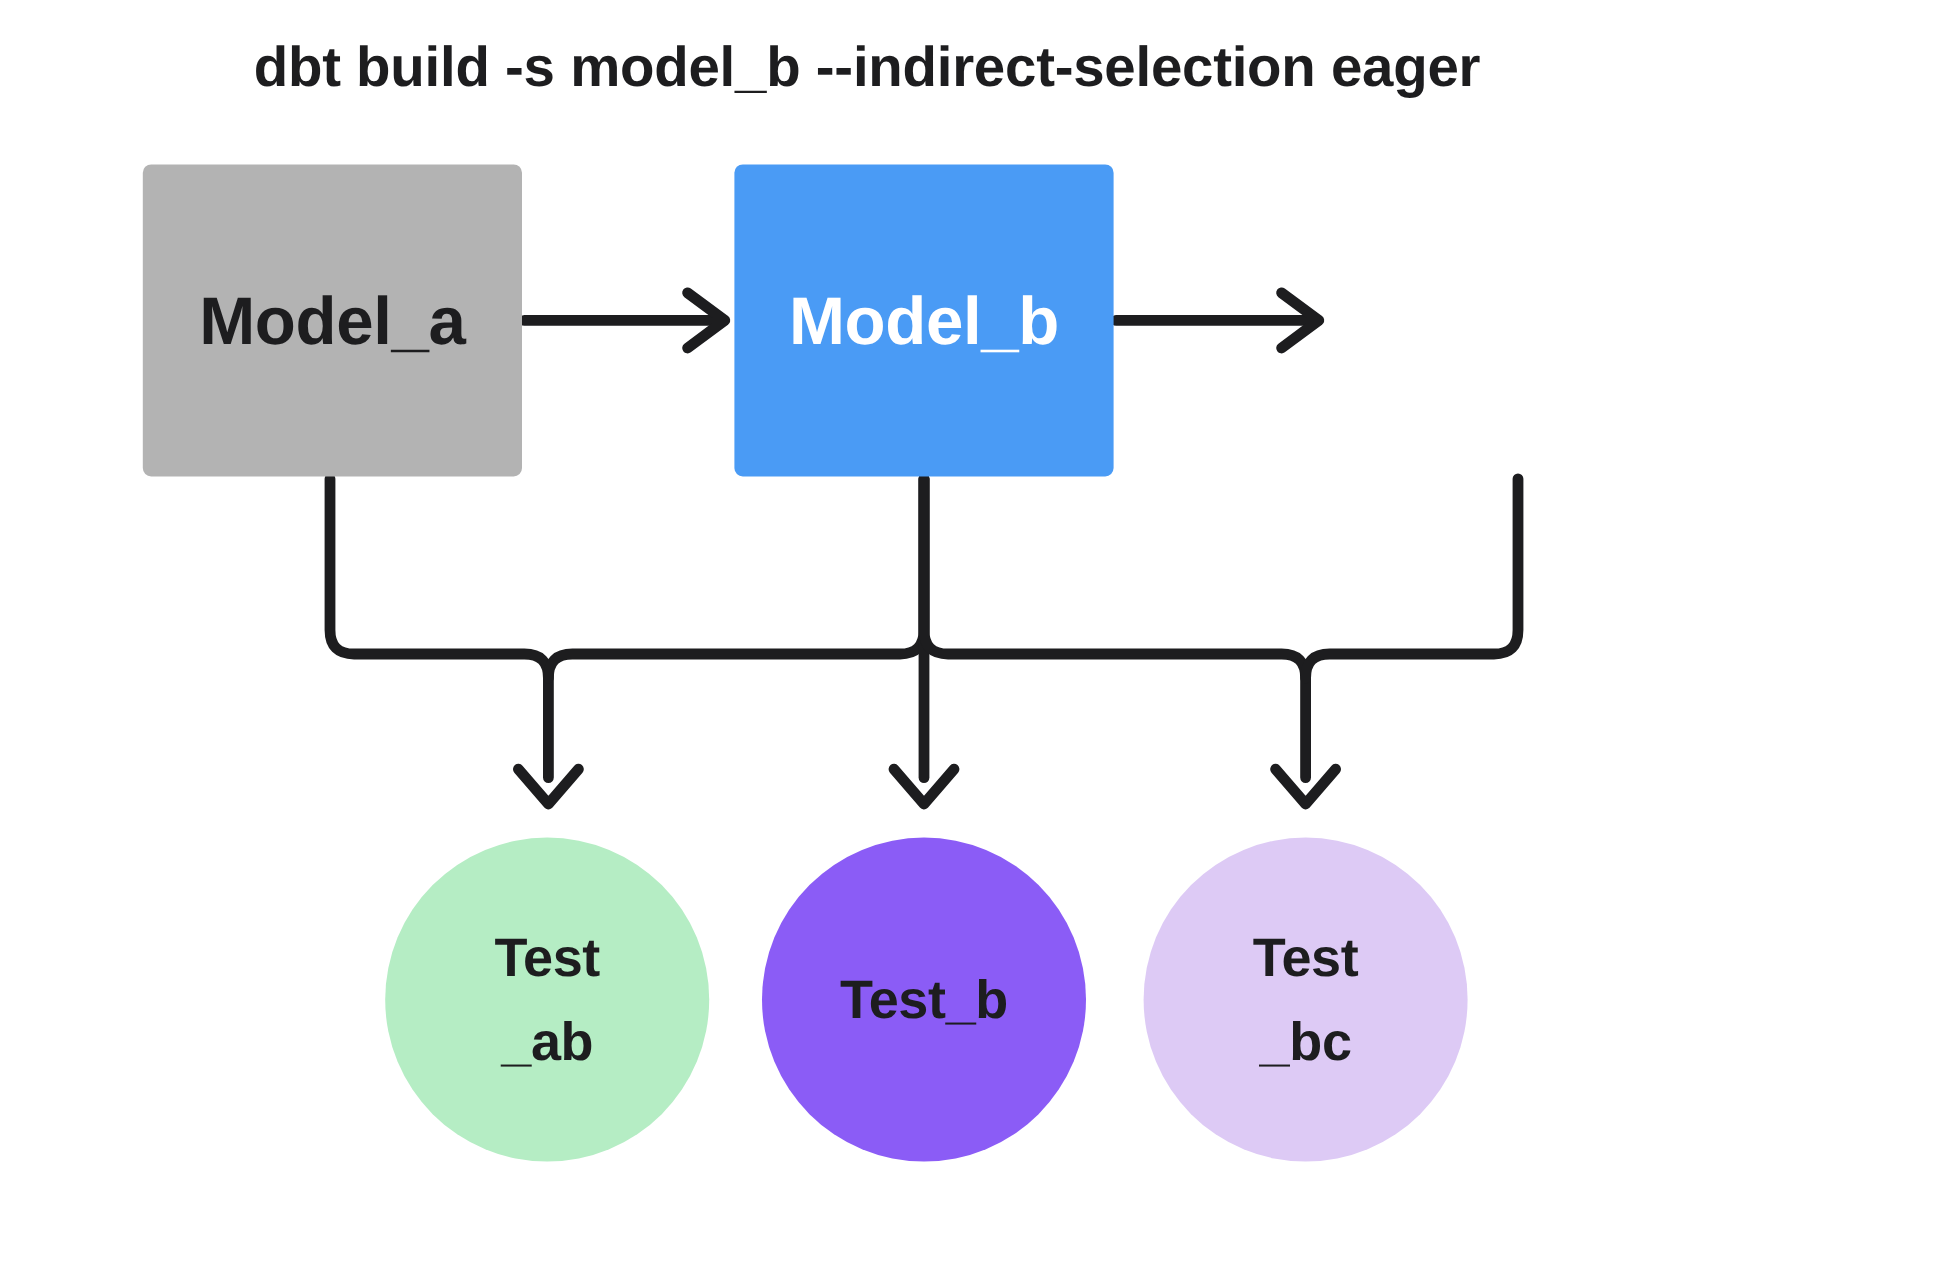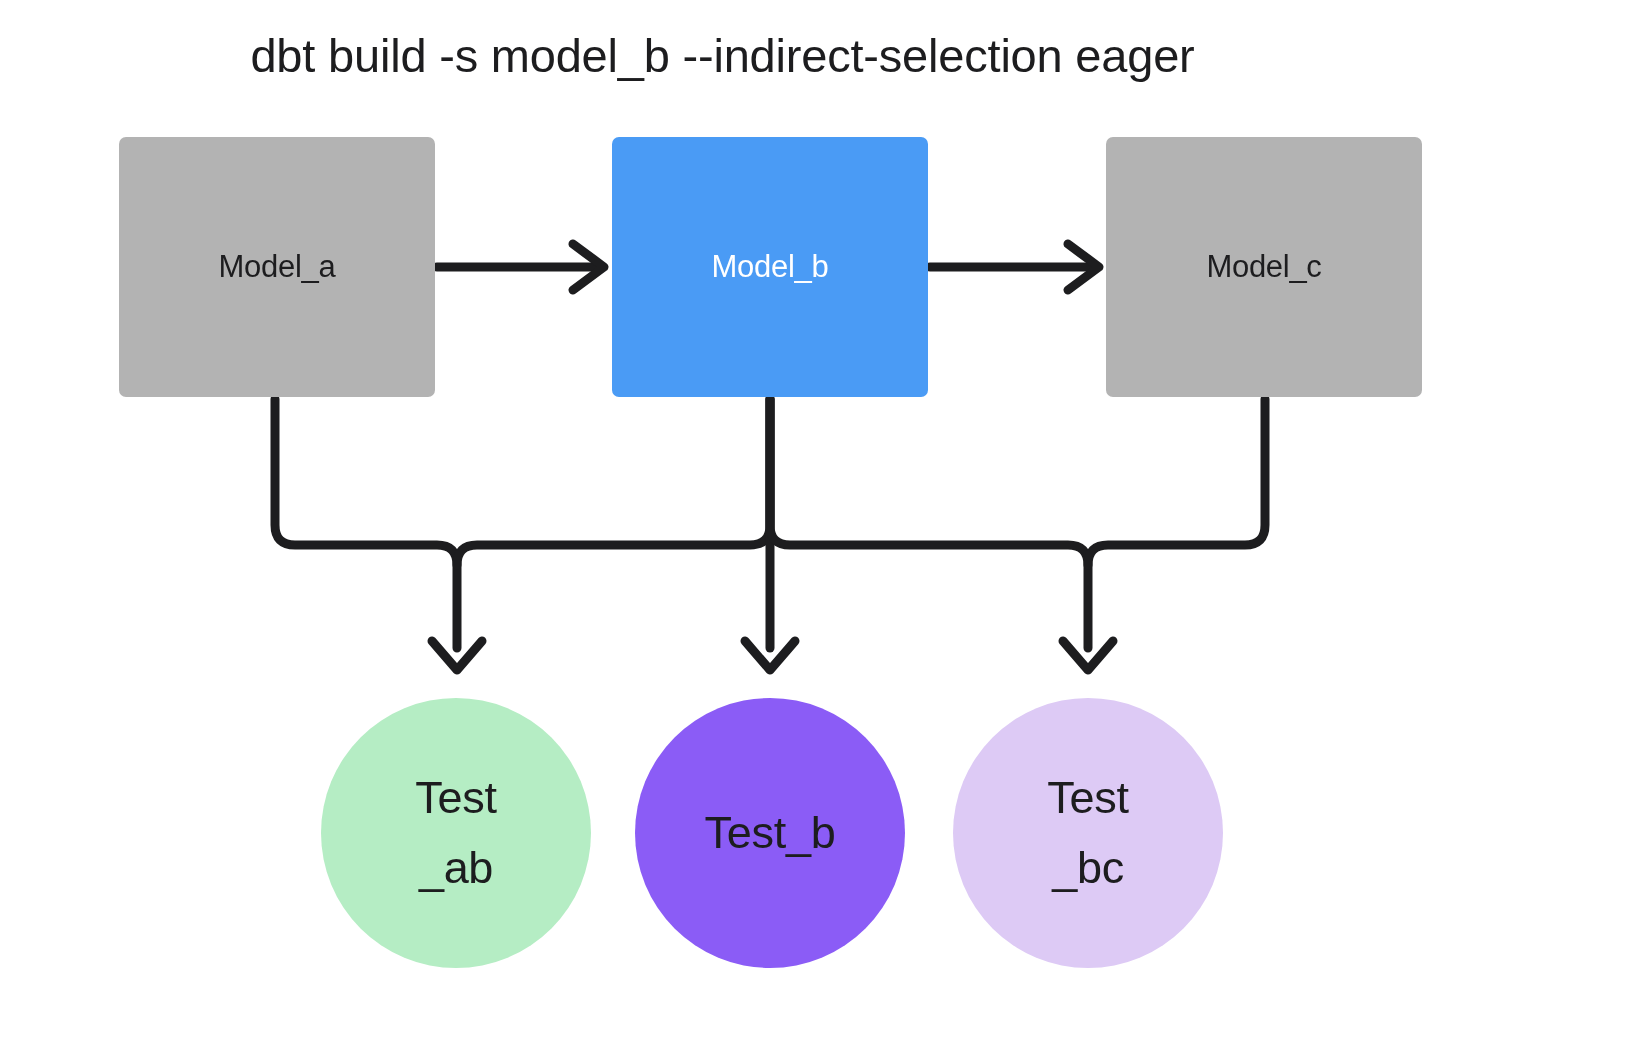--- a/index.html
+++ b/index.html
@@ -11,20 +11,21 @@
     width: 1630px;
     height: 1060px;
     font-family: "Liberation Sans", sans-serif;
     overflow: hidden;
   }
   #canvas {
     position: relative;
     width: 1630px;
     height: 944px;
     background: #ffffff;
+    font-weight: bold;
   }
   #edges {
     position: absolute;
     left: 0;
     top: 0;
     width: 1630px;
     height: 1060px;
   }
   .title {
     position: absolute;
@@ -40,21 +41,21 @@
   .node-box {
     position: absolute;
     width: 316px;
     height: 260px;
     border-radius: 7px;
     display: flex;
     align-items: center;
     justify-content: center;
   }
   .node-box .label {
-    font-size: 31px;
+    font-size: 56px;
     letter-spacing: -0.3px;
   }
   .node-circle {
     position: absolute;
     width: 270px;
     height: 270px;
     border-radius: 50%;
     display: flex;
     flex-direction: column;
     align-items: center;
@@ -100,23 +101,20 @@
   </svg>
 
   <div class="node-box" id="node-model_a" style="left: 119px; top: 137px; background: rgb(179, 179, 179); color: rgb(29, 29, 31);">
     <span class="label">Model_a</span>
   </div>
 
   <div class="node-box" id="node-model_b" style="left: 612px; top: 137px; background: rgb(74, 155, 245); color: rgb(255, 255, 255);">
     <span class="label">Model_b</span>
   </div>
 
-  <div class="node-box" id="node-model_c" style="left: 1106px; top: 137px; background: rgb(179, 179, 179); color: rgb(29, 29, 31);">
-    <span class="label">Model_c</span>
-  </div>
 
   <div class="node-circle" id="node-test_ab" style="left: 321px; top: 698px; background: rgb(181, 237, 196); color: rgb(29, 29, 31);">
     <span class="label">Test</span>
     <span class="label">_ab</span>
   </div>
 
   <div class="node-circle" id="node-test_b" style="left: 635px; top: 698px; background: #8b5cf6; color: rgb(29, 29, 31);">
     <span class="label">Test_b</span>
   </div>
 

